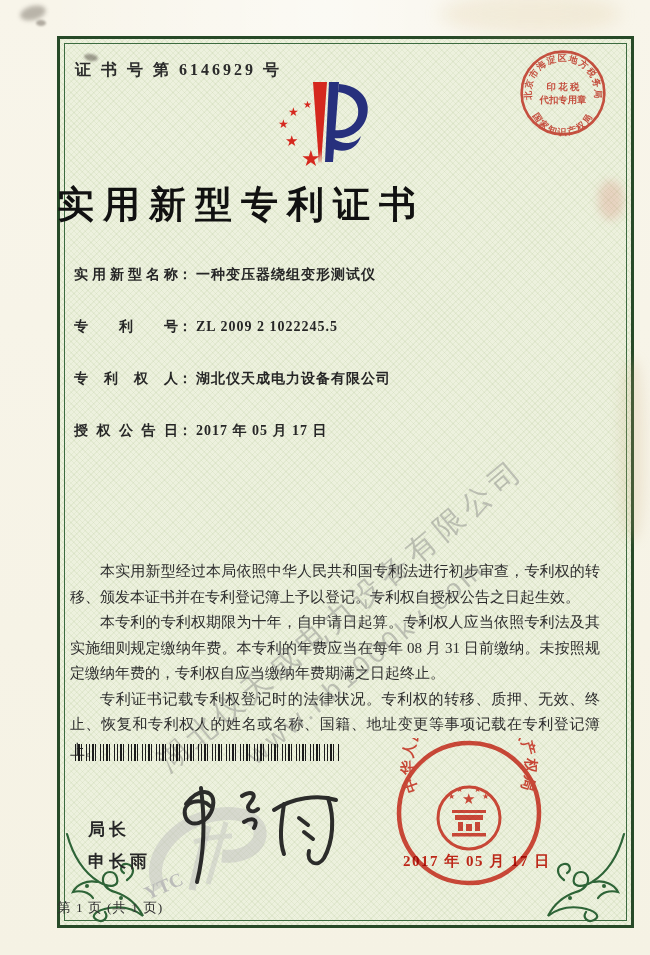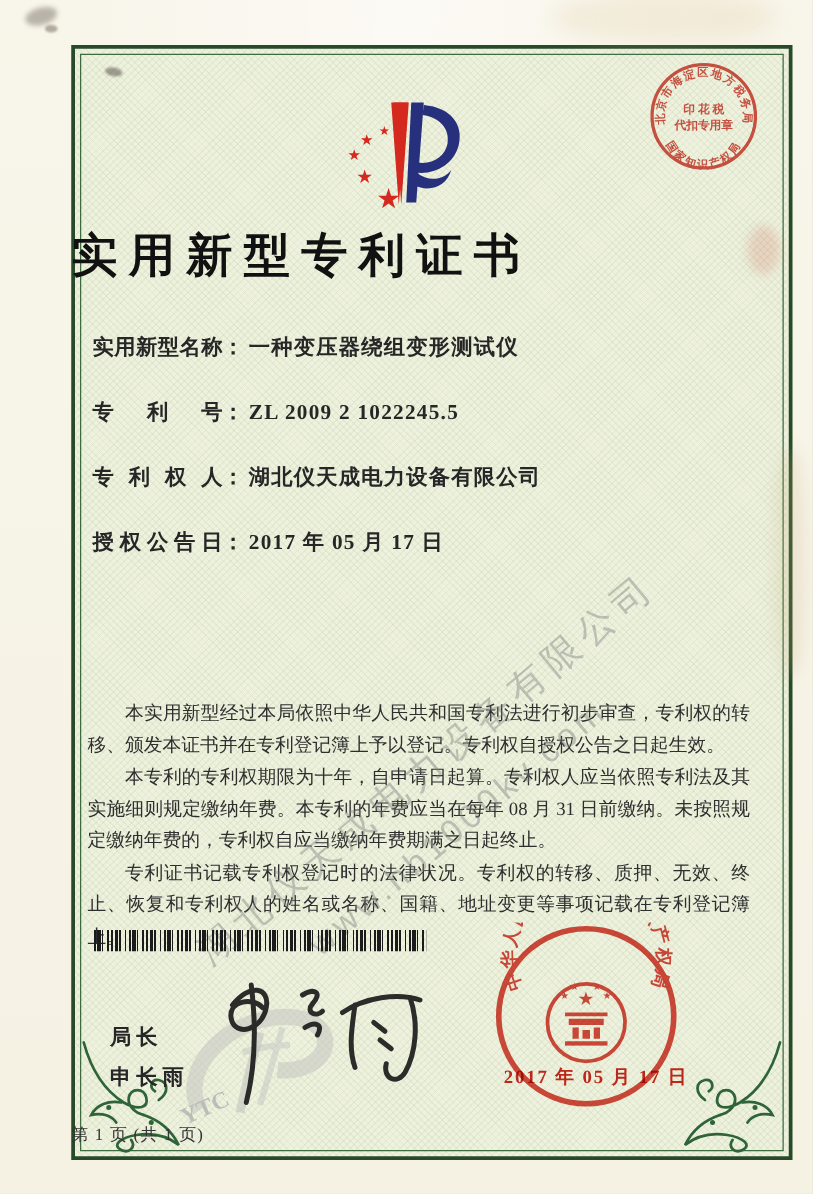--- a/index.html
+++ b/index.html
@@ -26,21 +26,21 @@
   }
   .certno{
     position:absolute;left:75px;top:60px;font-size:16px;font-weight:600;
     letter-spacing:3px;color:#2b2b2b;
   }
   .logo{position:absolute;left:263px;top:74px;}
   .title{
     position:absolute;left:57px;top:180px;width:577px;text-align:left;
     font-size:37px;font-weight:700;letter-spacing:9px;color:#111;
   }
-  .fields{position:absolute;left:74px;top:266px;width:470px;font-size:17px;font-weight:600;}
+  .fields{position:absolute;left:74px;top:266px;width:470px;font-size:14px;font-weight:600;}
   .frow{height:52px;white-space:nowrap;}
   .flabel{display:inline-block;width:104px;text-align:justify;text-align-last:justify;}
   .fcolon{display:inline-block;margin-right:4px;}
   .fvalue{letter-spacing:1px;}
   .bodytext{
     position:absolute;left:70px;top:559px;width:530px;
     font-size:15px;line-height:25.5px;text-align:justify;color:#2e2e2e;
   }
   .bodytext p{margin:0;text-indent:2em;}
   .barcode{
@@ -108,20 +108,21 @@
         <path d="M90,6 C84,28 74,44 58,54 C46,61 38,58 40,50 C42,42 52,42 54,50 C55,56 50,62 42,64"></path>
         <path d="M42,64 C30,68 20,76 14,88 C24,80 36,78 48,80 C60,82 68,88 60,92 C54,95 48,90 52,84"></path>
         <path d="M60,54 C70,52 80,56 84,64 C76,62 68,64 64,70"></path>
         <path d="M30,52 C22,46 22,38 30,36 C36,35 38,42 33,45"></path>
         <circle cx="36" cy="70" r="2" fill="#2e6437" stroke="none"></circle>
         <circle cx="70" cy="58" r="2" fill="#2e6437" stroke="none"></circle>
       </g>
     </svg>
   </div>
 
+  <div class="certno">证 书 号 第 6146929 号</div>
 
   <svg class="logo" width="115" height="100" viewBox="0 0 115 100">
     <polygon points="52,8 64,8 58,90 52,8" fill="#d5281e"></polygon>
     <polygon points="50,8 63,8 56,90" fill="#d5281e"></polygon>
     <path d="M66,8 L76,8 L70,88 L62,88 Z" fill="#27307d"></path>
     <path d="M76,10 C98,12 108,26 104,42 C100,58 84,66 70,64 L71,56 C83,58 93,51 95,41 C97,29 89,20 75,18 Z" fill="#27307d"></path>
     <path d="M70,64 C80,72 92,70 98,62 C94,76 80,80 68,74 Z" fill="#27307d"></path>
     <g fill="#d5281e" font-family="'DejaVu Sans',sans-serif">
       <text x="38" y="92" font-size="22">★</text>
       <text x="22" y="72" font-size="15">★</text>

